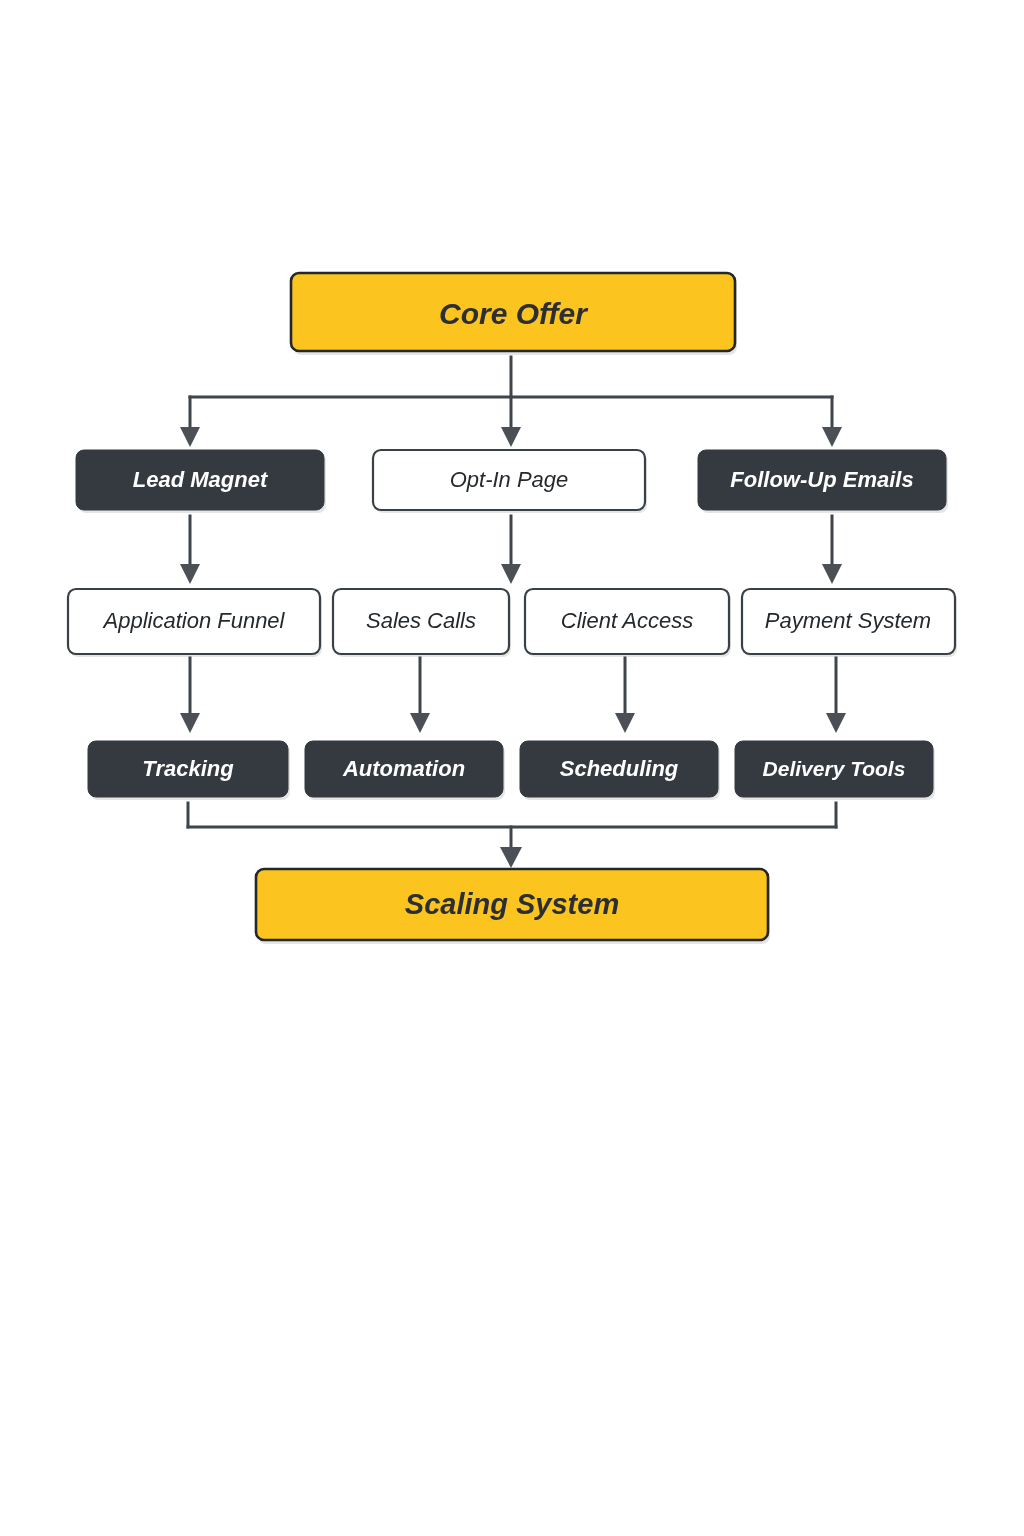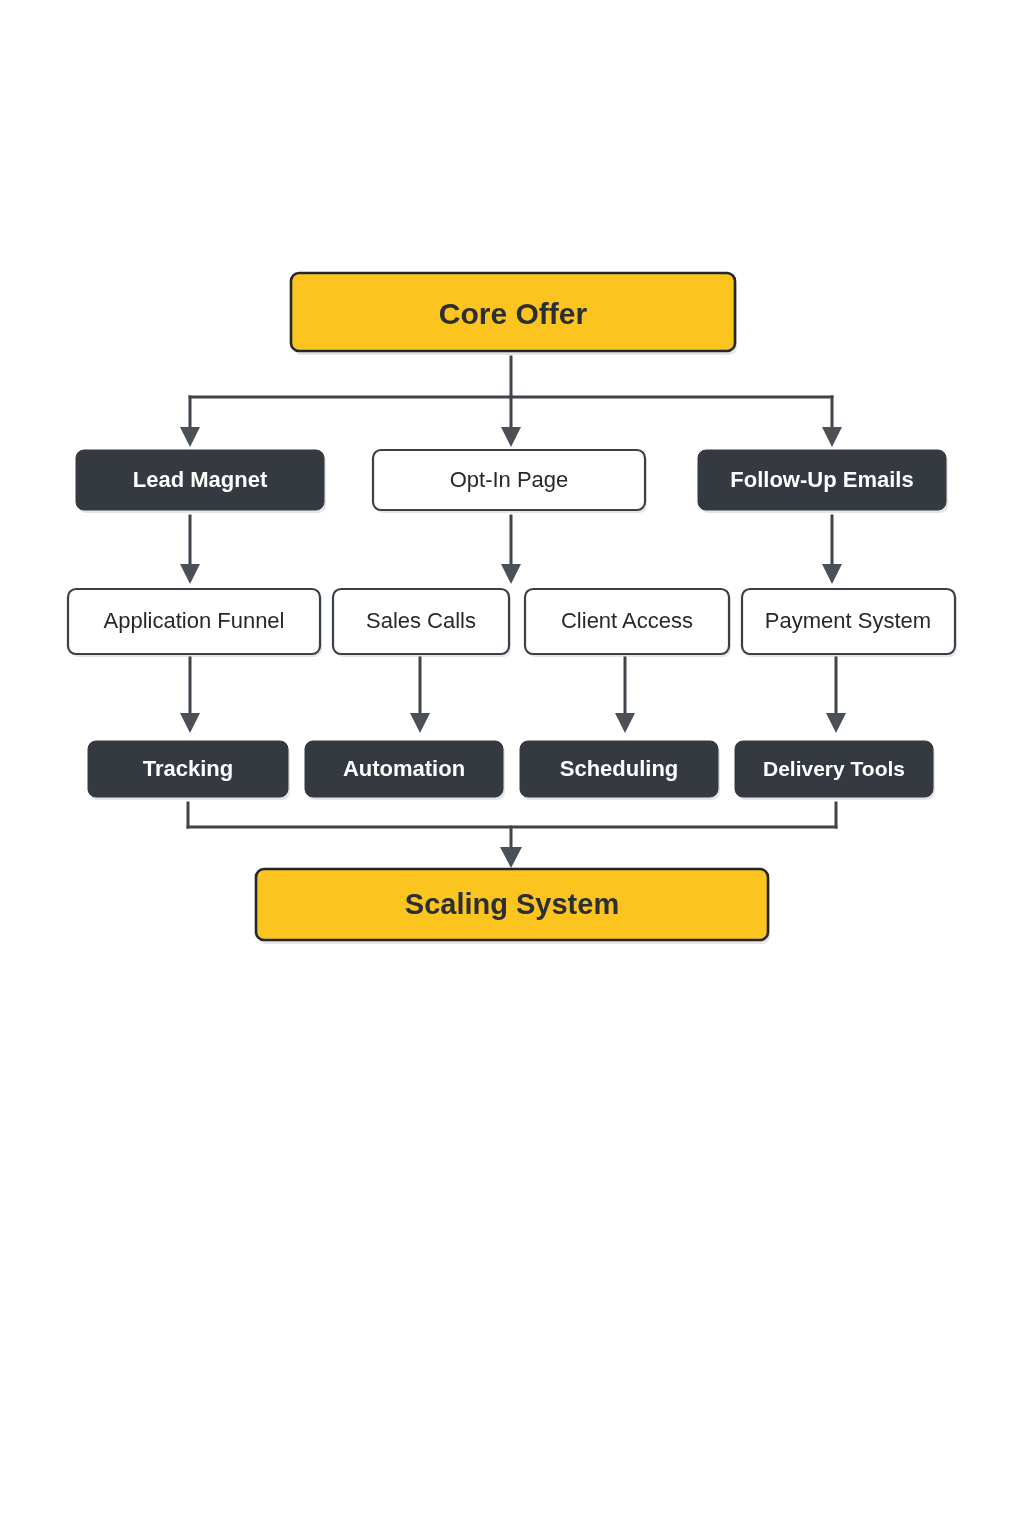--- a/index.html
+++ b/index.html
@@ -11,20 +11,21 @@
     width: 1024px;
     height: 1536px;
     font-family: "Liberation Sans", sans-serif;
     overflow: hidden;
   }
   #diagram-root {
     position: relative;
     width: 1024px;
     height: 1536px;
     background: #ffffff;
+    font-style: italic;
   }
   svg#flowchart {
     display: block;
     width: 1024px;
     height: 1536px;
   }
   .node-label {
     font-family: "Liberation Sans", sans-serif;
     text-anchor: middle;
     dominant-baseline: middle;

